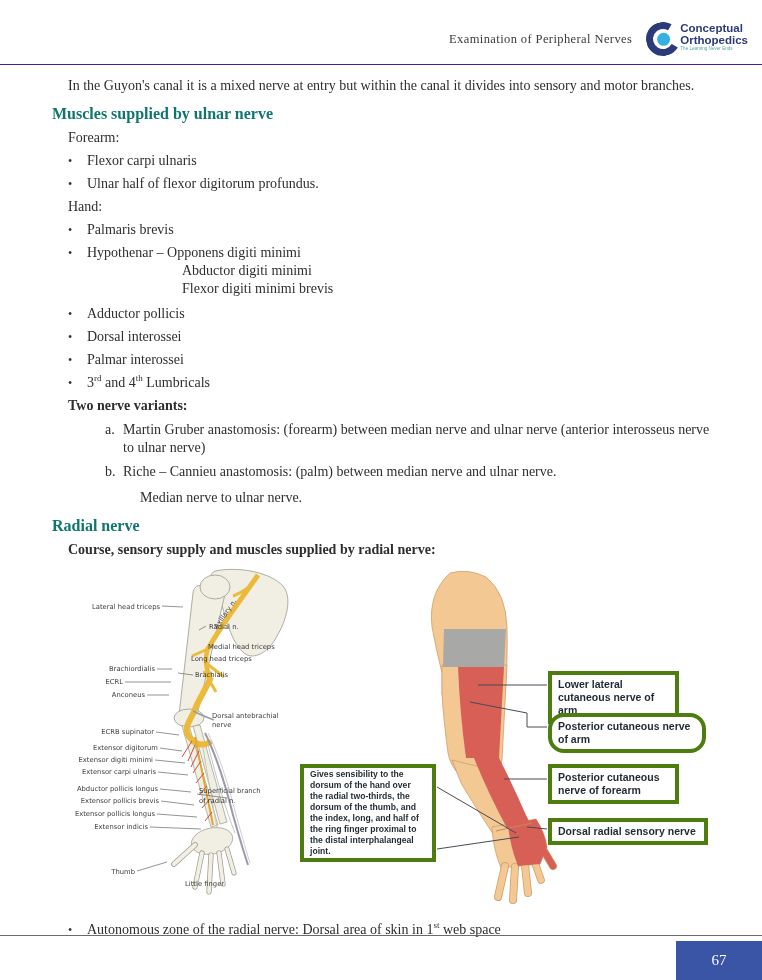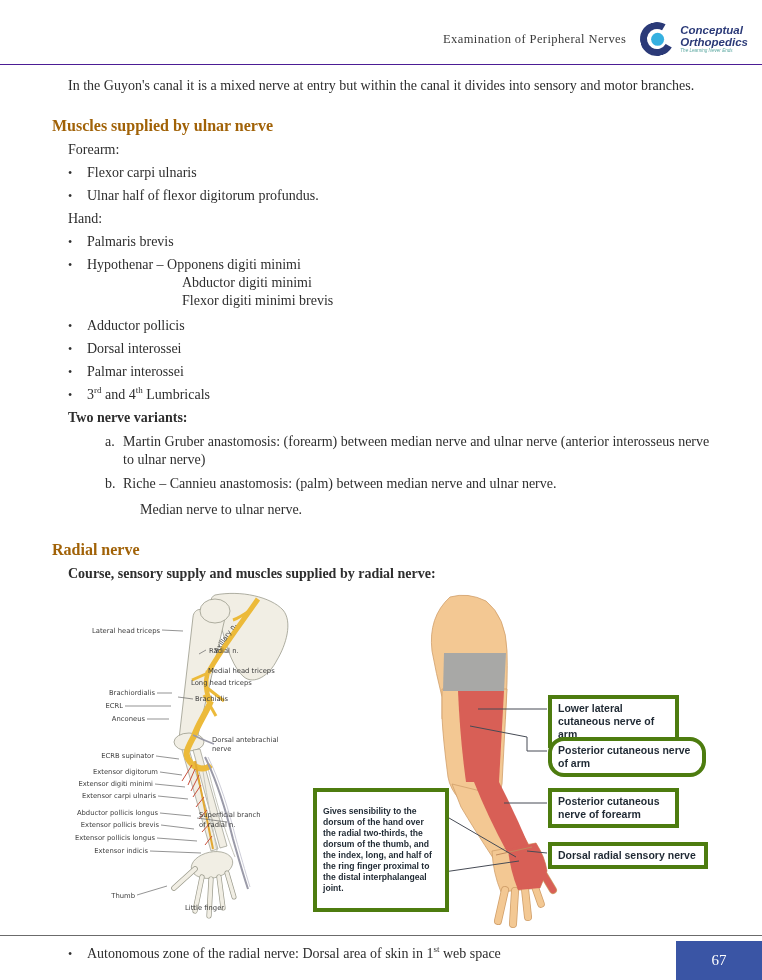--- a/index.html
+++ b/index.html
@@ -1,31 +1,31 @@
 <!DOCTYPE html>
 <html><head>
 <meta charset="utf-8">
 <style>
   html,body{margin:0;padding:0;}
   body{width:762px;height:980px;background:#ffffff;font-family:"Liberation Serif",serif;color:#2e2e2e;position:relative;overflow:hidden;}
 
   
   .header{display:flex;justify-content:flex-end;align-items:center;gap:12px;padding:20px 14px 6px 0;border-bottom:1px solid #4c1d95;height:38px;}
   .header-title{font-size:12.5px;color:#3a3a3a;letter-spacing:.4px;padding-right:2px;}
-  .logo{display:flex;align-items:center;gap:6px;font-style:italic;}
+  .logo{display:flex;}
   .logo-mark{position:relative;width:34px;height:34px;border:7px solid #2b3a78;border-right-color:transparent;border-radius:50%;box-sizing:border-box;transform:rotate(-15deg);}
   .logo-inner{position:absolute;left:50%;top:50%;width:13px;height:13px;margin:-6.5px 0 0 -6.5px;border-radius:50%;background:#35b0e0;transform:rotate(15deg);}
   .logo-text{display:flex;flex-direction:column;line-height:1.05;}
   .logo-line{font-family:"Liberation Sans",sans-serif;font-weight:bold;font-size:11.5px;color:#2b3a78;}
   .logo-tag{font-family:"Liberation Sans",sans-serif;font-size:4.6px;color:#5aa7a0;margin-top:1px;}
 
   
   .content{padding:0 52px;}
   .intro{margin:12px 0 0 0;font-size:14px;line-height:18px;text-indent:16px;}
-  h2.navy{margin:21px 0 0 0;font-size:16px;color:#a16207;font-weight:bold;line-height:20px;}
+  h2.navy{margin:9px 0 0 0;font-size:16px;color:#0f766e;font-weight:bold;line-height:20px;}
   .plain-line{margin:5px 0 0 16px;font-size:14px;line-height:18px;}
   .brow{display:flex;margin:5px 0 0 16px;font-size:14px;line-height:18px;}
   .bdot{width:19px;flex:none;font-size:12px;}
   .cont-line{margin:0 0 0 130px;font-size:14px;line-height:18px;}
   .bold-line{margin:5px 0 0 16px;font-size:14px;font-weight:bold;line-height:18px;}
   .variant{display:flex;margin:6px 0 0 53px;font-size:14px;line-height:18px;}
   .vlabel{width:18px;flex:none;}
   .vtext{max-width:590px;}
   .vcont{margin:8px 0 0 88px;font-size:14px;line-height:18px;}
   sup{font-size:9px;line-height:0;}
@@ -33,21 +33,21 @@
   
   .figure{position:relative;height:346px;margin-top:6px;}
   .figure svg text{font-family:"DejaVu Sans",sans-serif;font-size:6.8px;fill:#3c3c3c;}
   .fig-left{position:absolute;left:55px;top:0;}
   .fig-right{position:absolute;left:300px;top:0;}
   .callout{position:absolute;box-sizing:border-box;border:4px solid #4d7c0f;background:#ffffff;padding:3px 6px;font-family:"Liberation Sans",sans-serif;font-weight:bold;font-size:10.5px;line-height:13px;color:#1f2933;}
   .c1{left:548px;top:106px;width:131px;}
   .c2{left:548px;top:148px;width:158px;border-radius:16px;}
   .c3{left:548px;top:199px;width:131px;}
   .c4{left:548px;top:253px;width:160px;}
-  .sens{left:300px;top:199px;width:136px;font-size:8.6px;line-height:11px;padding:14px 6px;margin-left:13px;}
+  .sens{left:300px;top:199px;width:136px;font-size:8.6px;line-height:11px;padding:1px 6px;}
 
   
   .footer-rule{position:absolute;left:0;right:0;top:935px;border-top:1px solid #6b6b6b;}
   .page-num-box{position:absolute;right:0;top:941px;width:86px;height:39px;background:#3a55a5;color:#ffffff;display:flex;align-items:center;justify-content:center;font-size:15px;}
 </style>
 </head>
 <body>
 
 <div class="header">
   <div class="header-title">Examination of Peripheral Nerves</div>

